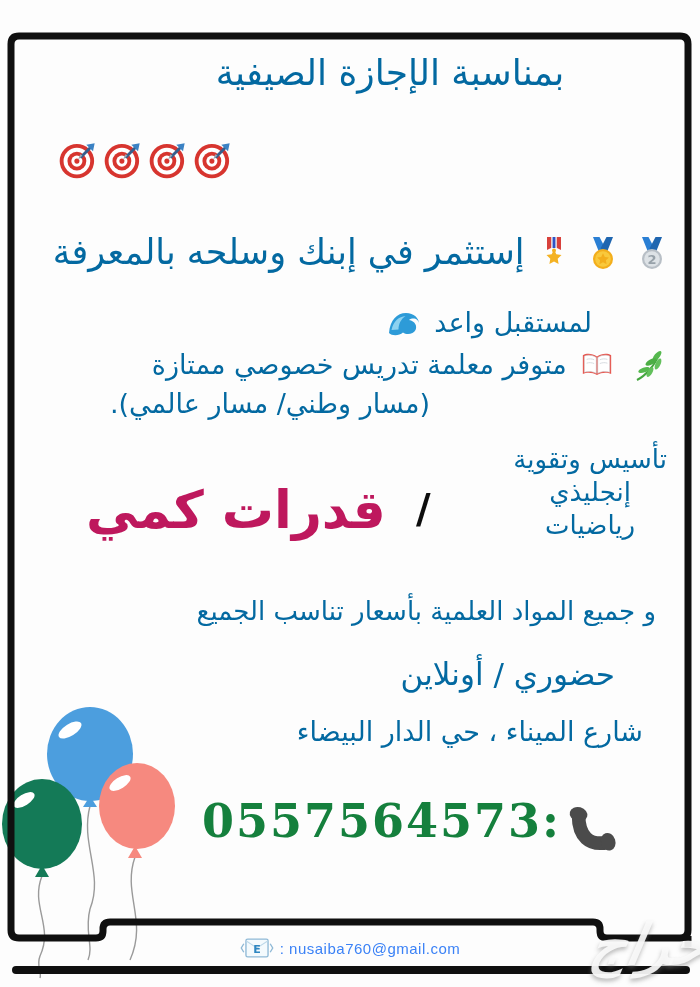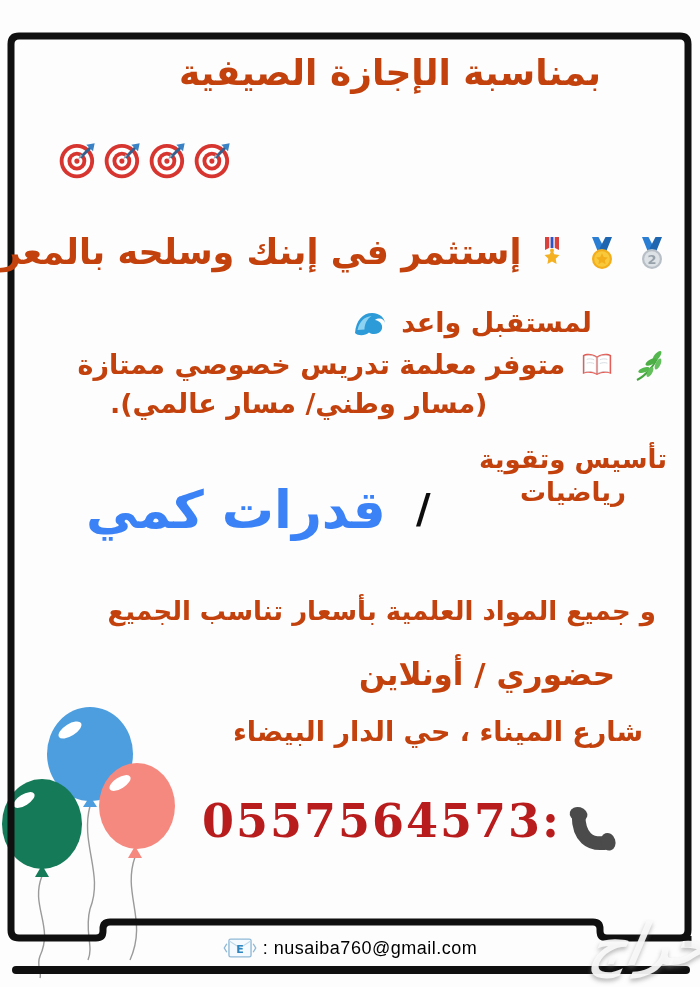--- a/index.html
+++ b/index.html
@@ -4,49 +4,49 @@
 <style>
   html,body{margin:0;padding:0;}
   body{
     width:700px;height:987px;position:relative;overflow:hidden;
     background:#fdfdfd;
     font-family:"DejaVu Sans",sans-serif;
   }
   .abs{position:absolute;}
   .ar{
     font-family:"DejaVu Sans",sans-serif;
-    font-weight:bold;color:#c2410c;direction:rtl;white-space:nowrap;
+    font-weight:normal;color:#0369a1;direction:rtl;white-space:nowrap;
   }
   .row{display:flex;align-items:center;}
   .emoji{display:inline-block;vertical-align:middle;}
   #frame-svg{left:0;top:0;z-index:3;pointer-events:none;}
   #balloons{left:2px;top:694px;z-index:2;}
   #title{left:100px;right:20px;top:52px;font-size:36px;text-align:center;letter-spacing:1px;z-index:4;}
   #targets{left:58px;top:140px;gap:5px;z-index:4;}
   #invest-line{right:28px;top:232px;font-size:35px;z-index:4;}
   #future-line{right:108px;top:306px;font-size:27px;z-index:4;}
   #tutor-line{right:30px;top:348px;font-size:27px;z-index:4;text-align:center;}
   #tracks-line{left:110px;top:388px;font-size:27px;z-index:4;}
   #subjects{right:33px;top:443px;font-size:26px;line-height:33px;text-align:center;z-index:4;}
   #featured{left:86px;top:480px;display:flex;align-items:flex-start;gap:30px;z-index:4;}
-  #featured .big{font-size:52px;font-weight:bold;color:#3b82f6;direction:rtl;white-space:nowrap;}
+  #featured .big{font-size:52px;font-weight:bold;color:#be185d;direction:rtl;white-space:nowrap;}
   #featured .slash{font-size:40px;font-weight:bold;color:#0d0d0d;margin-top:6px;}
   #all-subjects-line{right:44px;top:596px;font-size:26px;z-index:4;}
   #mode-line{right:85px;top:656px;font-size:31px;z-index:4;}
   #address-line{right:57px;top:716px;font-size:27px;z-index:4;}
   #phone-row{left:202px;top:788px;gap:6px;z-index:4;}
   #phone-number{
-    font-family:"DejaVu Serif",serif;font-weight:bold;color:#b91c1c;
+    font-family:"DejaVu Serif",serif;font-weight:bold;color:#15803d;
     font-size:46px;letter-spacing:2px;white-space:nowrap;
   }
   #phone-icon-wrap{margin-top:14px;}
   #email-row{left:0;right:0;top:935px;justify-content:center;gap:6px;z-index:4;}
   #email-text{
     font-family:"Liberation Sans","DejaVu Sans",sans-serif;
-    font-size:18px;color:#000000;letter-spacing:.5px;
+    font-size:15px;color:#3b82f6;letter-spacing:.5px;
   }
   #bottom-bar{left:12px;top:966px;width:678px;height:8px;background:#101010;border-radius:4px;z-index:3;}
   #watermark{
     right:-8px;top:912px;z-index:6;
     font-size:56px;font-weight:bold;font-style:italic;
     color:rgba(250,250,250,0.92);
     text-shadow:0 3px 4px rgba(110,110,110,0.45);
     transform:skewX(-10deg);
     direction:rtl;
   }
@@ -195,20 +195,21 @@
   <svg class="emoji inline-ico" width="38" height="34">
       <use href="#sym-book"></use>
     </svg>
   <span>متوفر معلمة تدريس خصوصي ممتازة</span>
 </div>
 
 <div id="tracks-line" class="abs ar">(مسار وطني/ مسار عالمي).</div>
 
 <div id="subjects" class="abs ar">
   <div>تأسيس وتقوية</div>
+  <div>إنجليذي</div>
   <div>رياضيات</div>
 </div>
 
 <div id="featured" class="abs">
   <span class="big">قدرات كمي</span>
   <span class="slash">/</span>
 </div>
 
 <div id="all-subjects-line" class="abs ar">و جميع المواد العلمية بأسعار تناسب الجميع</div>
 

